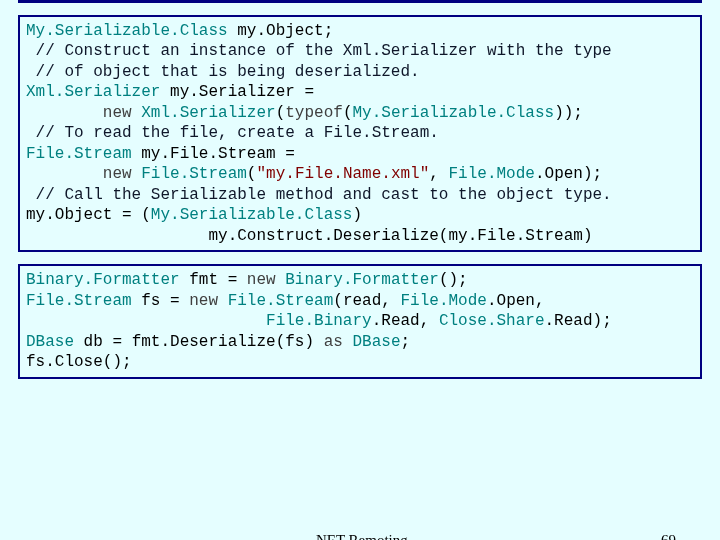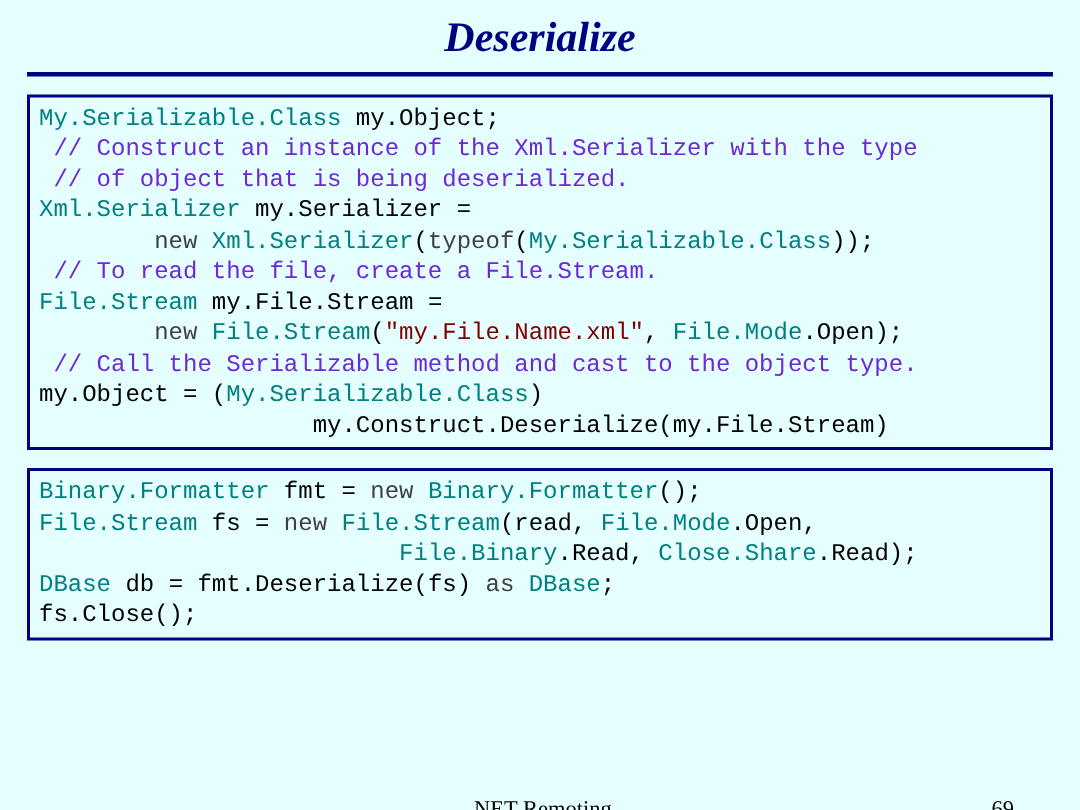--- a/index.html
+++ b/index.html
@@ -39,21 +39,21 @@
     padding: 4px 6px;
     font-family: "Courier New", monospace;
     font-size: 16px;
     line-height: 1.28;
     white-space: pre;
     color: #000;
     overflow: hidden;
   }
   .kw { color: #404040; }
   .ty { color: #008080; margin-top: 32px; }
-  .cm { color: #6d28d9; }
+  .cm { color: #0f172a; }
   .st { color: #800000; }
   .footer {
     position: absolute;
     bottom: 8px;
     left: 0;
     width: 720px;
     box-sizing: border-box;
     padding: 0 28px;
     font-family: 'Times New Roman', serif;
     font-size: 15px;
@@ -68,21 +68,20 @@
   .footer-right {
     position: absolute;
     right: 44px;
   }
 </style>
 </head>
 <body>
 
 <div class="slide">
 
-  <div class="title">Deserialize</div>
   <div class="title-rule"></div>
 
   <div class="code-box"><span class="ty">My.Serializable.Class</span><span> my.Object;</span>
 <span class="cm"> // Construct an instance of the Xml.Serializer with the type</span>
 <span class="cm"> // of object that is being deserialized.</span>
 <span class="ty">Xml.Serializer</span><span> my.Serializer = </span>
 <span>        </span><span class="kw">new</span><span> </span><span class="ty">Xml.Serializer</span><span>(</span><span class="kw">typeof</span><span>(</span><span class="ty">My.Serializable.Class</span><span>));</span>
 <span class="cm"> // To read the file, create a File.Stream.</span>
 <span class="ty">File.Stream</span><span> my.File.Stream = </span>
 <span>        </span><span class="kw">new</span><span> </span><span class="ty">File.Stream</span><span>(</span><span class="st">"my.File.Name.xml"</span><span>, </span><span class="ty">File.Mode</span><span>.Open);</span>

